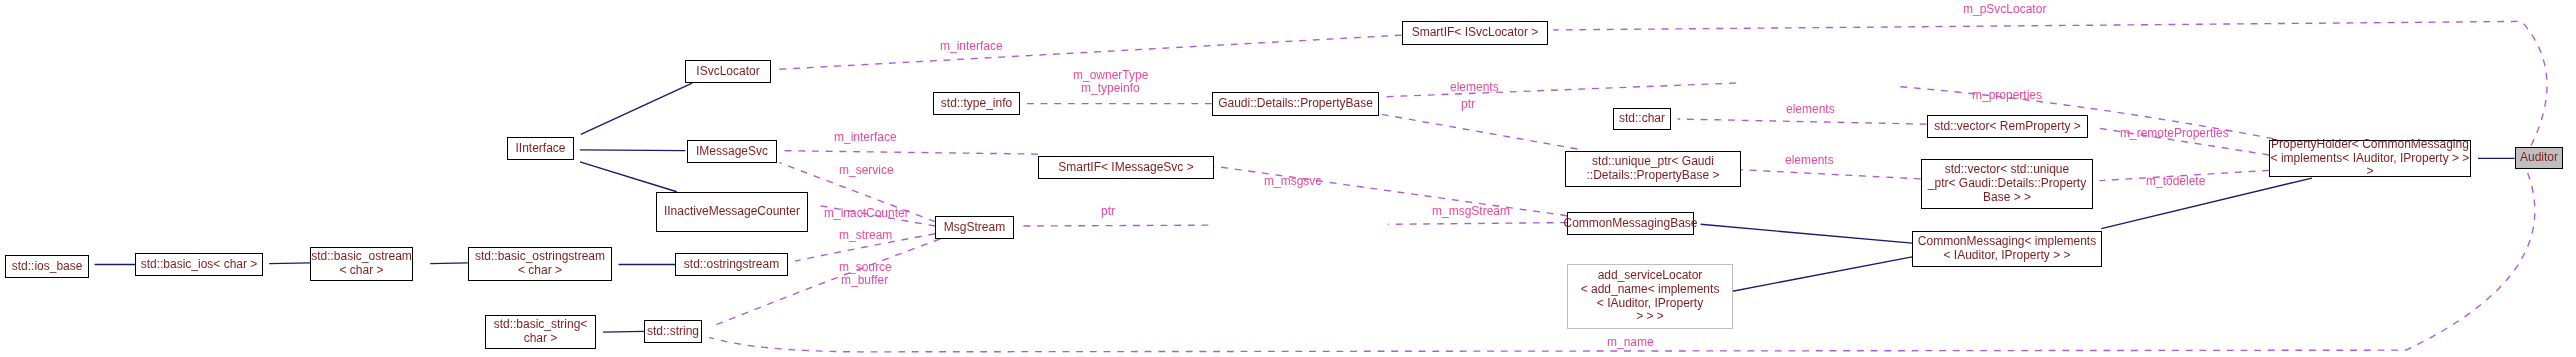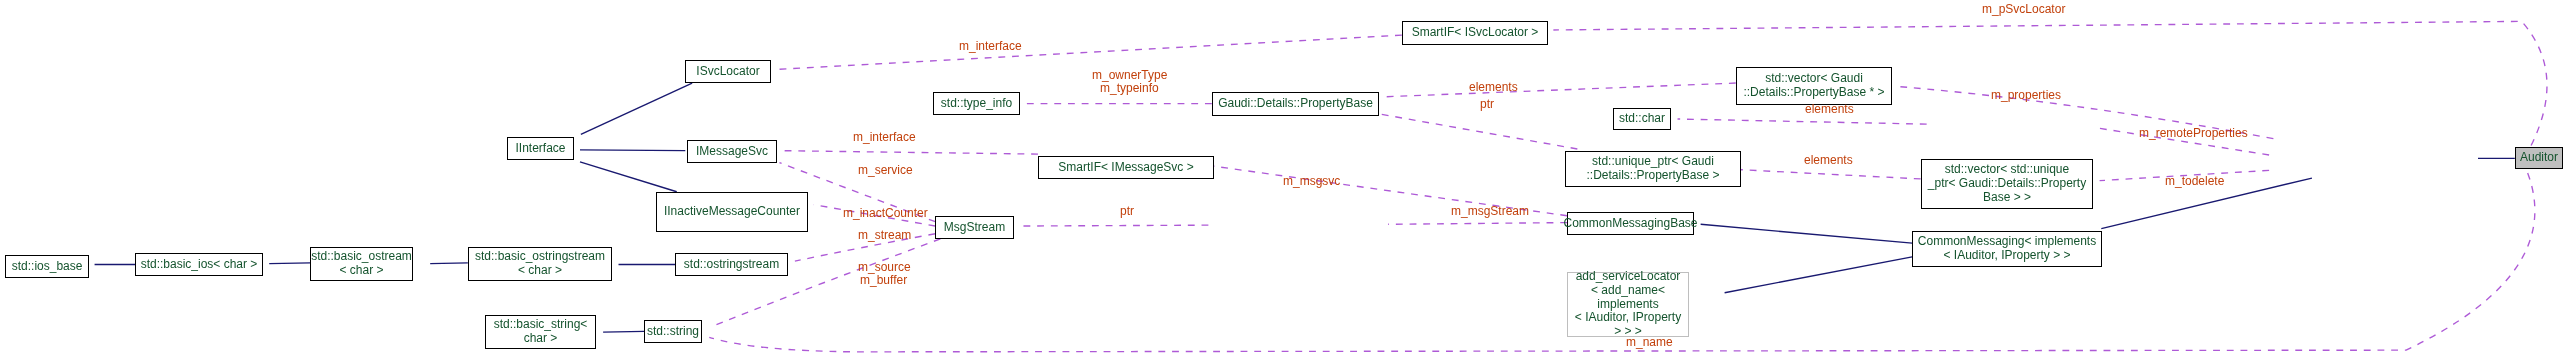--- a/index.html
+++ b/index.html
@@ -12,35 +12,34 @@
   }
   .edges{position:absolute;left:0;top:0;}
   .edges path{fill:none;}
   .edges path.inh{stroke:#191970;stroke-width:1.6;}
   .edges path.use{stroke:#9a32cd;stroke-width:1.6;stroke-dasharray:8 8;opacity:.8;}
   .node{
     position:absolute;
     box-sizing:border-box;
     border:1.3px solid #000000;
     background:#ffffff;
-    color:#14532d;
+    color:#7f1d1d;
     font-size:12px;line-height:13.7px;
     display:flex;align-items:center;justify-content:center;
     text-align:center;
     white-space:pre-line;
     cursor:pointer;
   }
   .node.current{background:#bfbfbf;}
   .node.template{border-color:#bebebe;}
   .elabel{
     position:absolute;
     font-size:12px;line-height:13px;
-    color:#c2410c;
+    color:#ec4899;
     white-space:nowrap;
-    margin-left:19px;
   }
 </style>
 </head>
 <body>
 
 <div id="canvas">
 
   <svg class="edges" width="2576" height="357" viewBox="0 0 3008 417">
     <defs>
       <marker id="arr-inh" markerWidth="14" markerHeight="10" refX="12" refY="5" orient="auto" markerUnits="userSpaceOnUse">
@@ -97,35 +96,36 @@
   <div class="node" style="left:644px;top:320px;width:58px;height:23px">std::string</div>
   <div class="node" style="left:507px;top:137px;width:67px;height:23px">IInterface</div>
   <div class="node" style="left:685px;top:60px;width:86px;height:23px">ISvcLocator</div>
   <div class="node" style="left:687px;top:140px;width:90px;height:23px">IMessageSvc</div>
   <div class="node" style="left:656px;top:192px;width:152px;height:40px">IInactiveMessageCounter</div>
   <div class="node" style="left:935px;top:216px;width:79px;height:23px">MsgStream</div>
   <div class="node" style="left:933px;top:92px;width:87px;height:23px">std::type_info</div>
   <div class="node" style="left:1038px;top:156px;width:176px;height:23px">SmartIF&lt; IMessageSvc &gt;</div>
   <div class="node" style="left:1212px;top:92px;width:167px;height:24px">Gaudi::Details::PropertyBase</div>
   <div class="node" style="left:1402px;top:20.6px;width:146px;height:24px">SmartIF&lt; ISvcLocator &gt;</div>
-  <div class="node" style="left:1736px;top:67px;width:156px;height:38px">std::vector&lt; Gaudi
-::Details::PropertyBase * &gt;</div>
   <div class="node" style="left:1613px;top:108px;width:58px;height:22px">std::char</div>
+  <div class="node" style="left:1927px;top:115px;width:161px;height:23px">std::vector&lt; RemProperty &gt;</div>
   <div class="node" style="left:1565px;top:151px;width:176px;height:36px">std::unique_ptr&lt; Gaudi
 ::Details::PropertyBase &gt;</div>
   <div class="node" style="left:1921px;top:159px;width:172px;height:50px">std::vector&lt; std::unique
 _ptr&lt; Gaudi::Details::Property
 Base &gt; &gt;</div>
   <div class="node" style="left:1567px;top:212px;width:127px;height:23px">CommonMessagingBase</div>
-  <div class="node template" style="left:1567px;top:272px;width:122px;height:65px">add_serviceLocator
+  <div class="node template" style="left:1567px;top:264px;width:166px;height:65px">add_serviceLocator
 &lt; add_name&lt; implements
 &lt; IAuditor, IProperty
 &gt; &gt; &gt;</div>
   <div class="node" style="left:1912px;top:231px;width:190px;height:36px">CommonMessaging&lt; implements
 &lt; IAuditor, IProperty &gt; &gt;</div>
+  <div class="node" style="left:2269px;top:140px;width:202px;height:37px">PropertyHolder&lt; CommonMessaging
+&lt; implements&lt; IAuditor, IProperty &gt; &gt; &gt;</div>
   <div class="node current" style="left:2515px;top:147px;width:48px;height:22px">Auditor</div>
 
   <div class="elabel" style="left:940px;top:40px">m_interface</div>
   <div class="elabel" style="left:1073px;top:69px">m_ownerType</div>
   <div class="elabel" style="left:1081px;top:82px">m_typeinfo</div>
   <div class="elabel" style="left:1450px;top:81px">elements</div>
   <div class="elabel" style="left:1461px;top:98px">ptr</div>
   <div class="elabel" style="left:1963px;top:3.4px">m_pSvcLocator</div>
   <div class="elabel" style="left:1972px;top:89px">m_properties</div>
   <div class="elabel" style="left:1786px;top:103px">elements</div>

